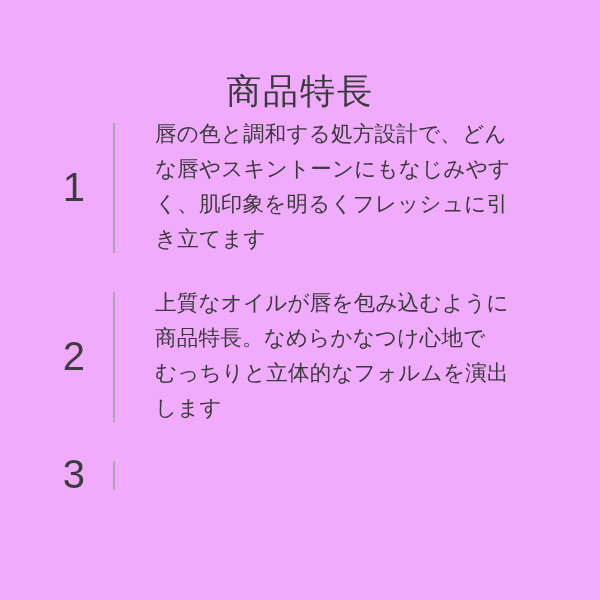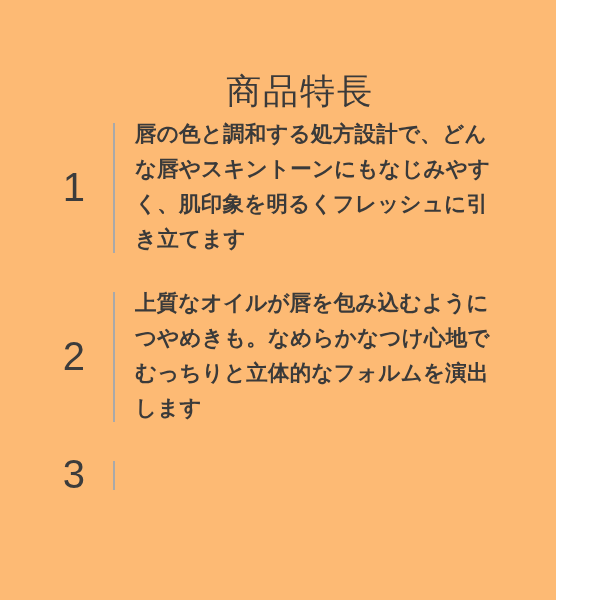--- a/index.html
+++ b/index.html
@@ -12,24 +12,24 @@
     height: 600px;
     background: #ffffff;
     font-family: "Liberation Sans", "DejaVu Sans", sans-serif;
     color: #3a3a3a;
     overflow: hidden;
     -webkit-font-smoothing: antialiased;
   }
 
   .page {
     position: relative;
-    width: 556px;
+    width: 600px;
     height: 600px;
     box-sizing: border-box;
-    background: #fdba74;
+    background: #f0abfc;
   }
 
   
   .page-title {
     position: absolute;
     top: 48px;
     left: 0;
     width: 600px;
     text-align: center;
     font-size: 35px;
@@ -81,28 +81,27 @@
     flex: 0 0 auto;
     width: 2px;
     background: #a9a9a9;
     align-self: stretch;
     margin-top: 7px;
     margin-bottom: 4px;
   }
 
   .feature-text {
     flex: 1 1 auto;
-    padding-left: 20px;
+    padding-left: 40px;
     padding-top: 1px;
     font-size: 21.5px;
     line-height: 35px;
     letter-spacing: 0.012em;
     color: #3a3a3a;
     white-space: pre-line;
-    font-weight: bold;
   }
 </style>
 </head>
 <body>
 
 <div class="page">
 
   <h1 class="page-title">商品特長</h1>
 
   <div class="feature-list">
@@ -113,21 +112,21 @@
       <div class="feature-text">唇の色と調和する処方設計で、どん
 な唇やスキントーンにもなじみやす
 く、肌印象を明るくフレッシュに引
 き立てます</div>
     </div>
 
     <div class="feature-item">
       <div class="feature-number">2</div>
       <div class="feature-rule"></div>
       <div class="feature-text">上質なオイルが唇を包み込むように
-つやめきも。なめらかなつけ心地で
+商品特長。なめらかなつけ心地で
 むっちりと立体的なフォルムを演出
 します</div>
     </div>
 
     <div class="feature-item">
       <div class="feature-number">3</div>
       <div class="feature-rule"></div>
     </div>
 
   </div>

